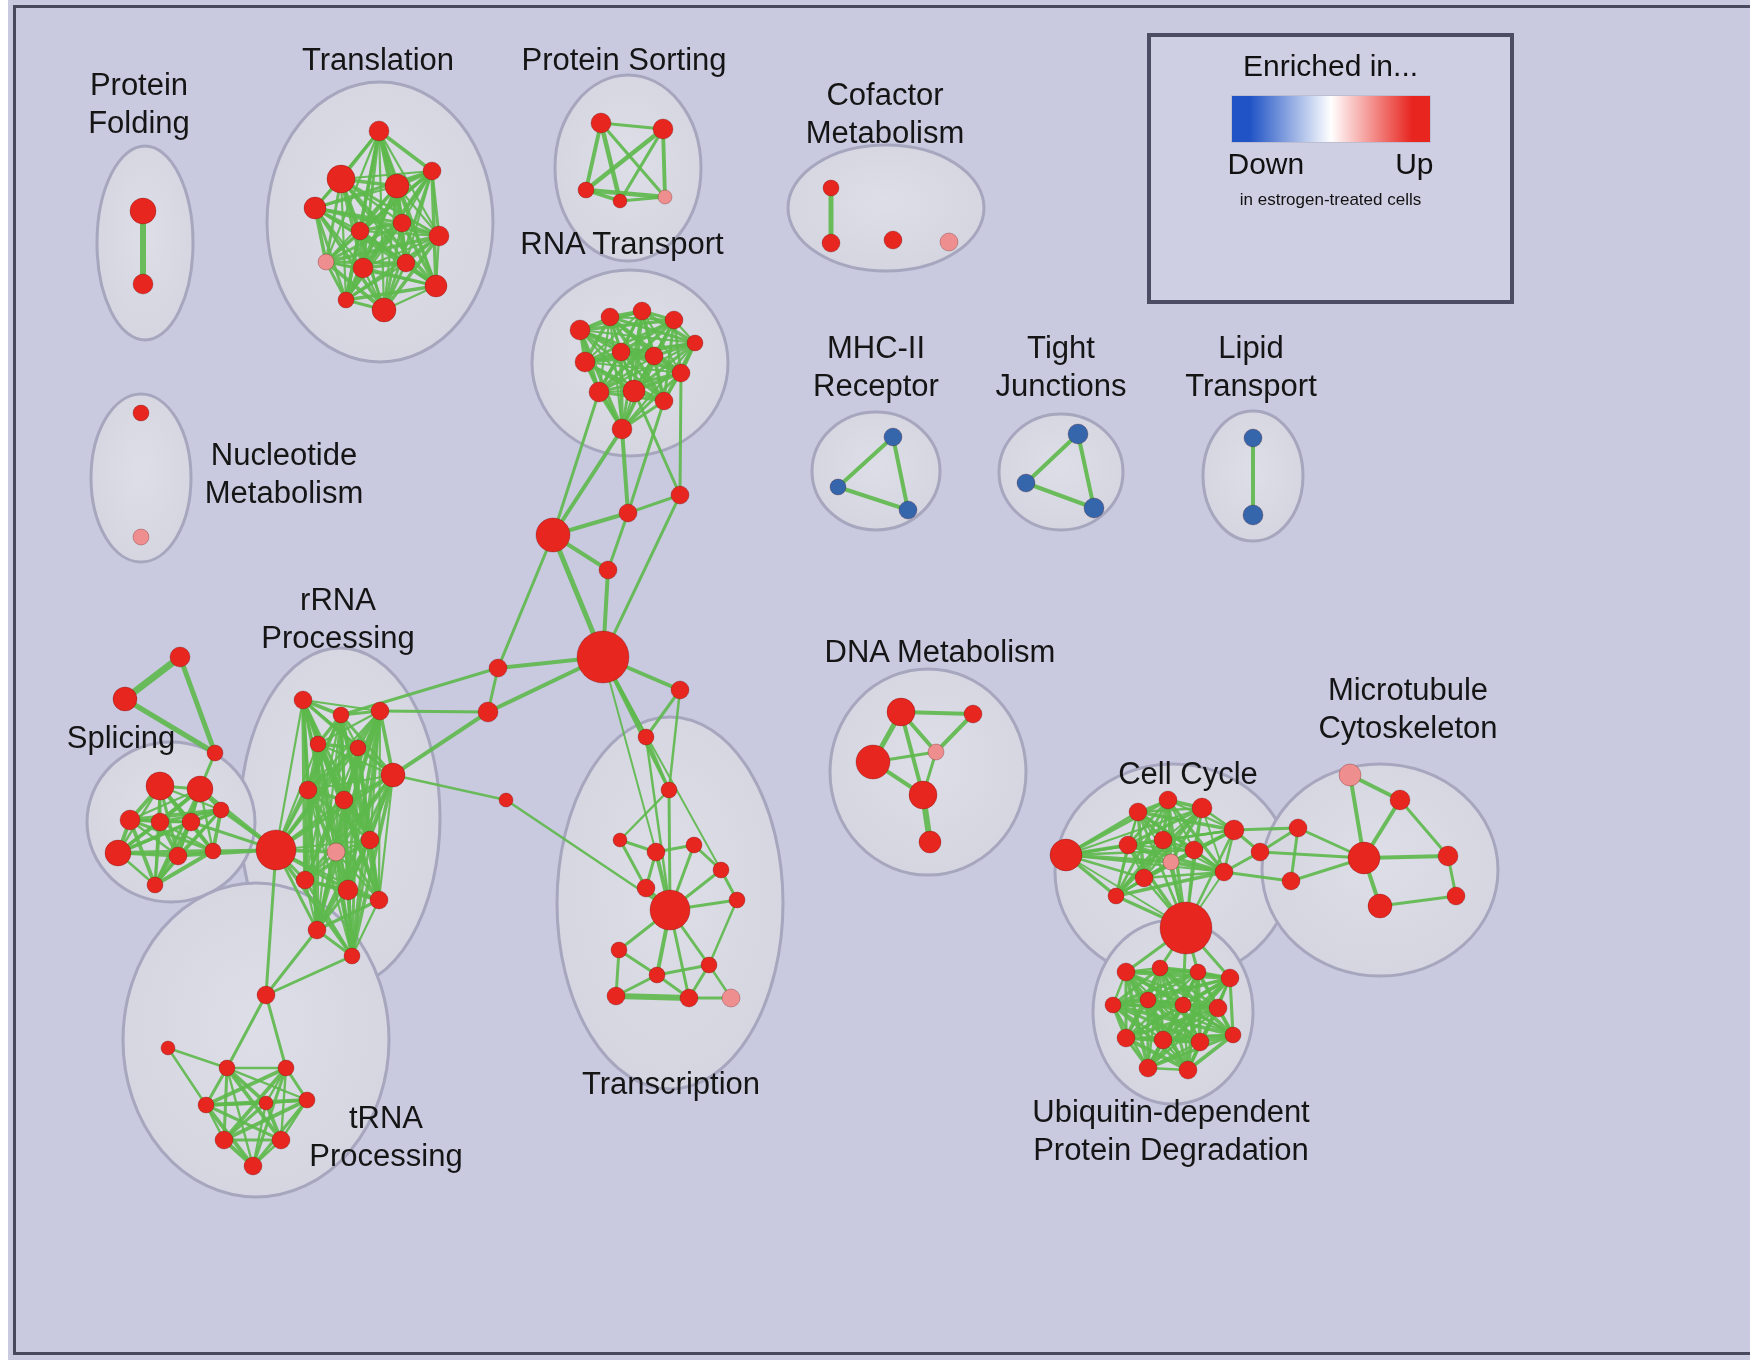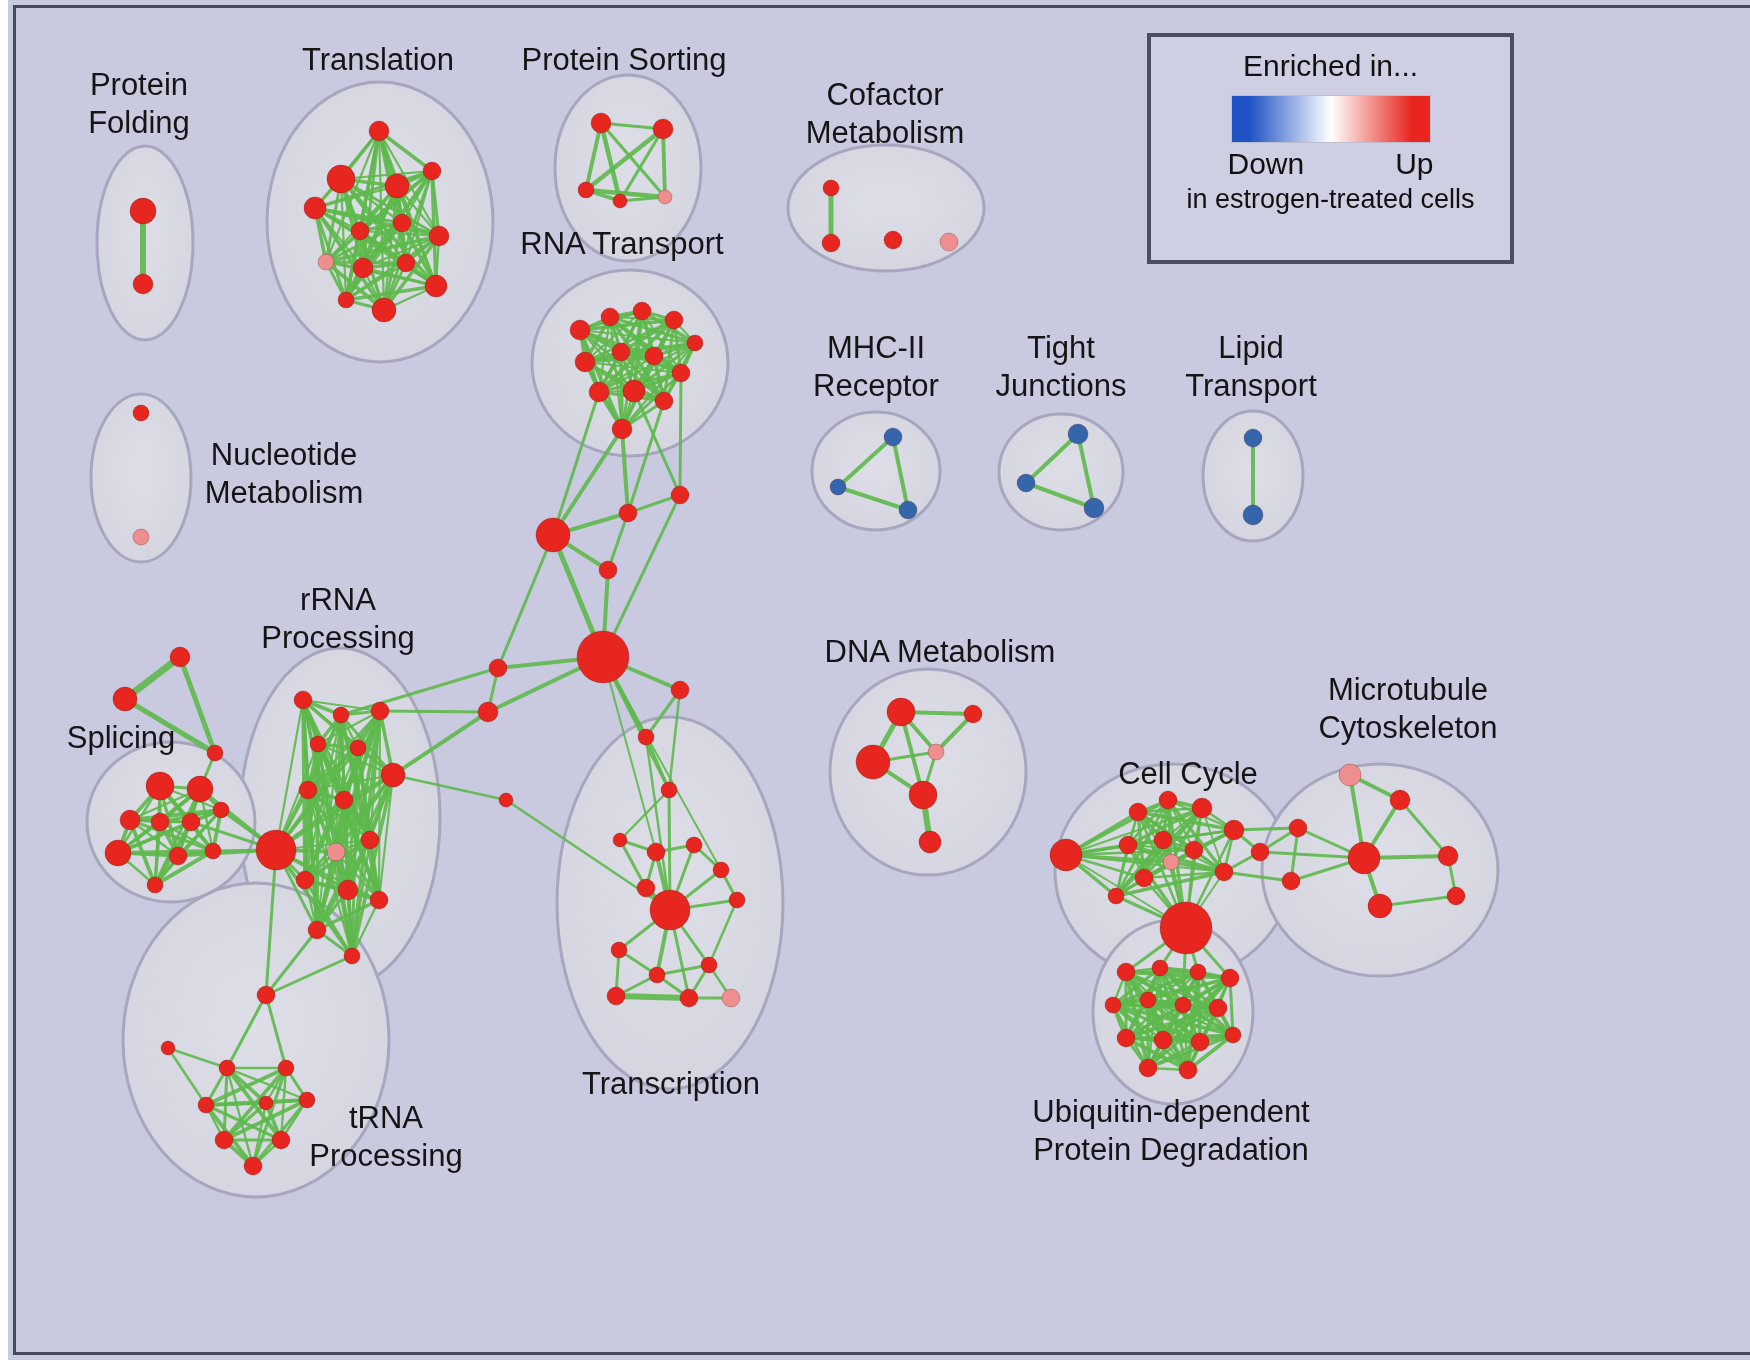--- a/index.html
+++ b/index.html
@@ -22,21 +22,21 @@
   }
   svg.network { position: absolute; left: 0; top: 0; }
   .cluster-label {
     font-family: "Liberation Sans", sans-serif;
     font-size: 31px;
     fill: #151515;
   }
   .legend {
     position: absolute;
     left: 1139px; top: 33px;
-    width: 367px; height: 231px;
+    width: 367px; height: 271px;
     box-sizing: border-box;
     border: 4px solid #4c4c64;
     background: #cfcfe4;
     text-align: center;
     color: #111;
   }
   .legend-title {
     font-size: 30px;
     margin-top: 12px;
     margin-bottom: 12px;
@@ -48,21 +48,21 @@
   }
   .legend-scale {
     width: 206px;
     margin: 4px auto 2px auto;
     display: flex;
     justify-content: space-between;
     font-size: 30px;
     text-align: right;
   }
   .legend-caption {
-    font-size: 27px;
+    font-size: 17px;
     line-height: 33px;
   }
 </style>
 </head>
 <body>
 
 <div class="page" style="background: rgb(201, 201, 224);">
 
   <svg class="network" width="1750" height="1360" viewBox="0 0 1750 1360" xmlns="http://www.w3.org/2000/svg">
     <defs>

